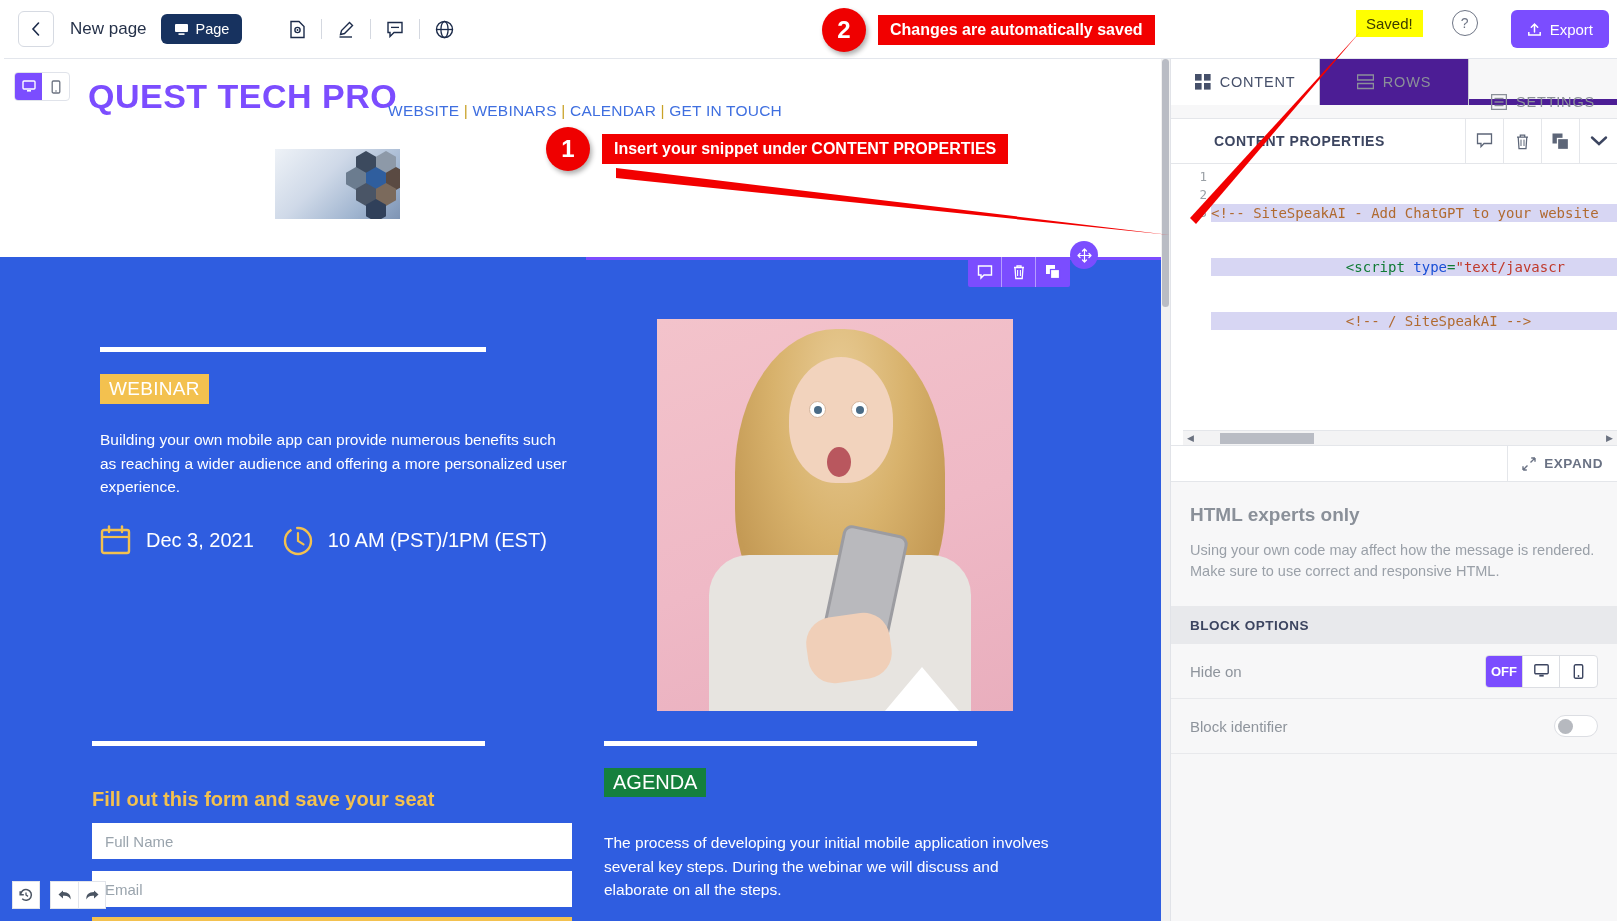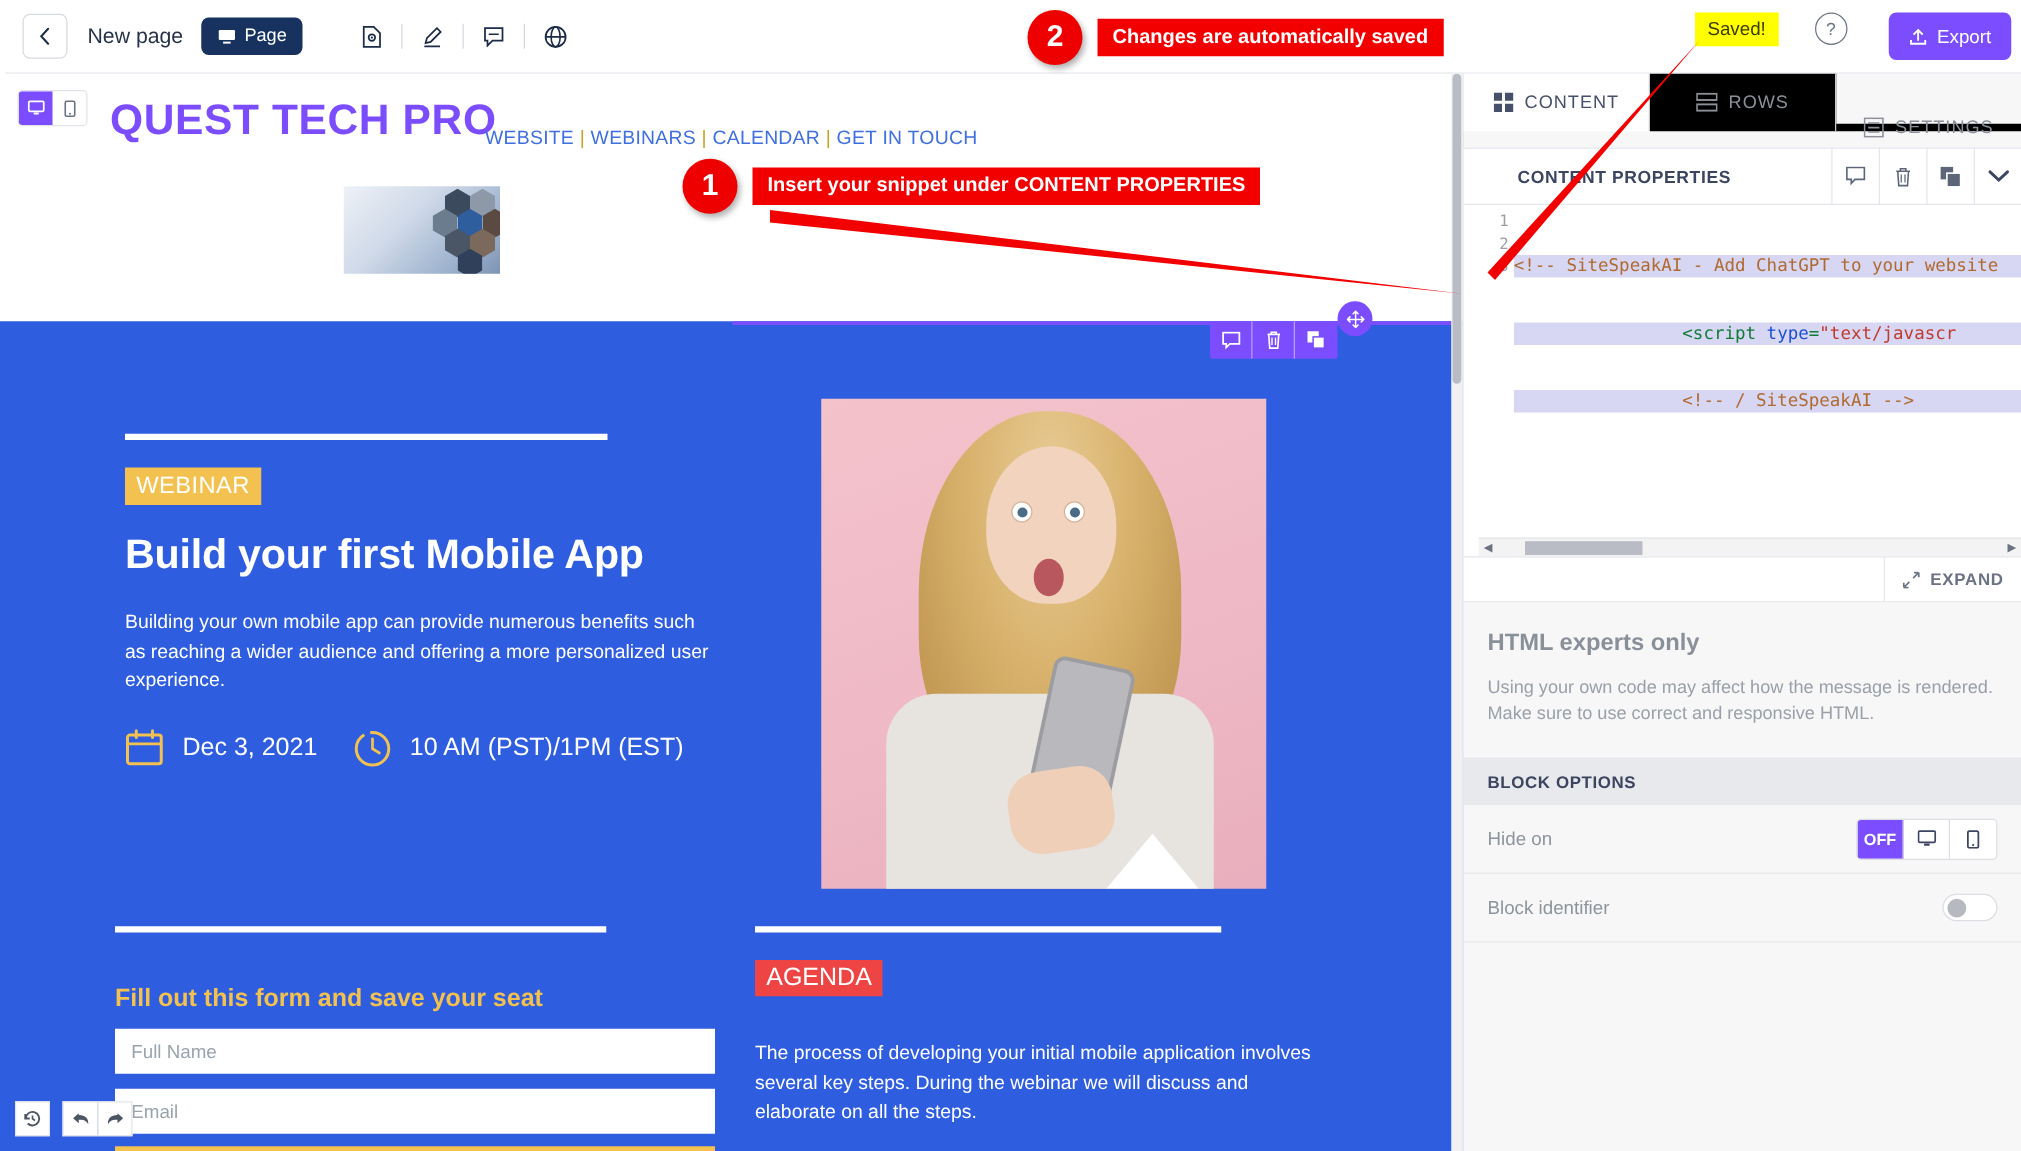--- a/index.html
+++ b/index.html
@@ -203,21 +203,21 @@
   }
   .register-btn {
     margin-top: 10px; width: 480px; height: 34px; background: #f3c14f;
     color: #fff; font-size: 15.5px; display: flex; align-items: center;
     justify-content: center; letter-spacing: .6px; cursor: pointer;
   }
 
   .agenda-col { position: absolute; left: 604px; top: 484px; width: 460px; }
   .agenda-rule { width: 373px; height: 5px; background: #fff; }
   .agenda-badge {
-    display: inline-block; background: #ef4444; color: #fff; font-size: 20px;
+    display: inline-block; background: #15803d; color: #fff; font-size: 20px;
     padding: 3px 9px; margin-top: 22px;
   }
   .agenda-text {
     margin-top: 34px; color: #fff; font-size: 15.5px; line-height: 1.52;
     width: 460px;
   }
 
   
   .canvas-scroll {
     position: absolute; right: 0; top: 0; width: 9px; height: 862px;
@@ -243,21 +243,21 @@
 
   
   .panel {
     position: absolute; left: 1170px; top: 59px; width: 447px; height: 862px;
     background: #f7f7f8; border-left: 1px solid #e1e3e8;
   }
   .panel-tabs { display: flex; height: 46px; }
   .ptab {
     flex: 1; display: flex; align-items: center; justify-content: center;
     gap: 9px; font-size: 14.5px; letter-spacing: .8px; cursor: pointer;
-    background: #000000; color: #8b9099;
+    background: #4c1d95; color: #8b9099;
     border-right: 1px solid #c9ccd1;
   }
   .ptab.active { background: #ffffff; color: #46506a; }
   .ptab:last-child { border-right: none; margin-top: 40px; }
 
   .cp-header {
     height: 46px; margin-top: 13px; background: #fff;
     border-top: 1px solid #e4e6ea; border-bottom: 1px solid #e4e6ea;
     display: flex; align-items: center;
   }
@@ -486,21 +486,20 @@
           <svg width="16" height="16" viewBox="0 0 16 16">
             <rect x="1" y="1" width="9" height="9" fill="#fff"></rect>
             <rect x="5.5" y="5.5" width="9" height="9" fill="#fff" stroke="#7b4dff" stroke-width="1.2"></rect>
           </svg>
         </div>
       </div>
 
       <div class="left-col">
         <div class="white-rule"></div>
         <div class="tag-badge">WEBINAR</div>
-        <div class="headline">Build your first Mobile App</div>
         <div class="lede">Building your own mobile app can provide numerous benefits such as reaching a wider audience and offering a more personalized user experience.</div>
         <div class="meta-row">
           <span class="icon-box">
             <svg width="32" height="30" viewBox="0 0 32 30">
               <rect x="2" y="5" width="27" height="23" rx="2" fill="none" stroke="#f3c14f" stroke-width="2.4"></rect>
               <line x1="2" y1="12" x2="29" y2="12" stroke="#f3c14f" stroke-width="2.2"></line>
               <line x1="9" y1="1.5" x2="9" y2="7" stroke="#f3c14f" stroke-width="2.4" stroke-linecap="round"></line>
               <line x1="22" y1="1.5" x2="22" y2="7" stroke="#f3c14f" stroke-width="2.4" stroke-linecap="round"></line>
             </svg>
           </span>

